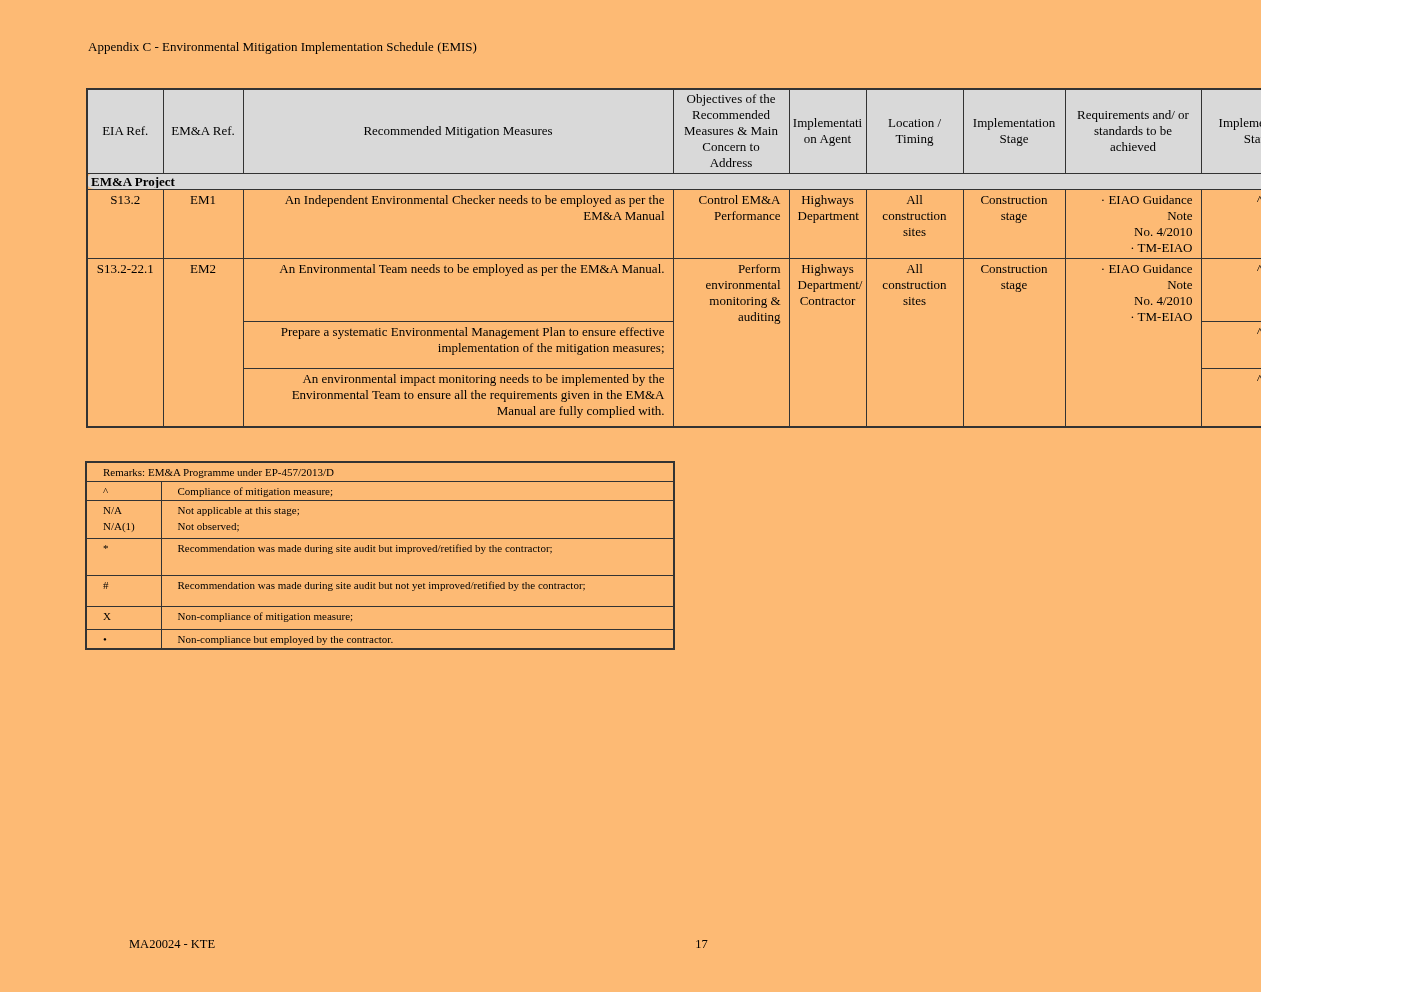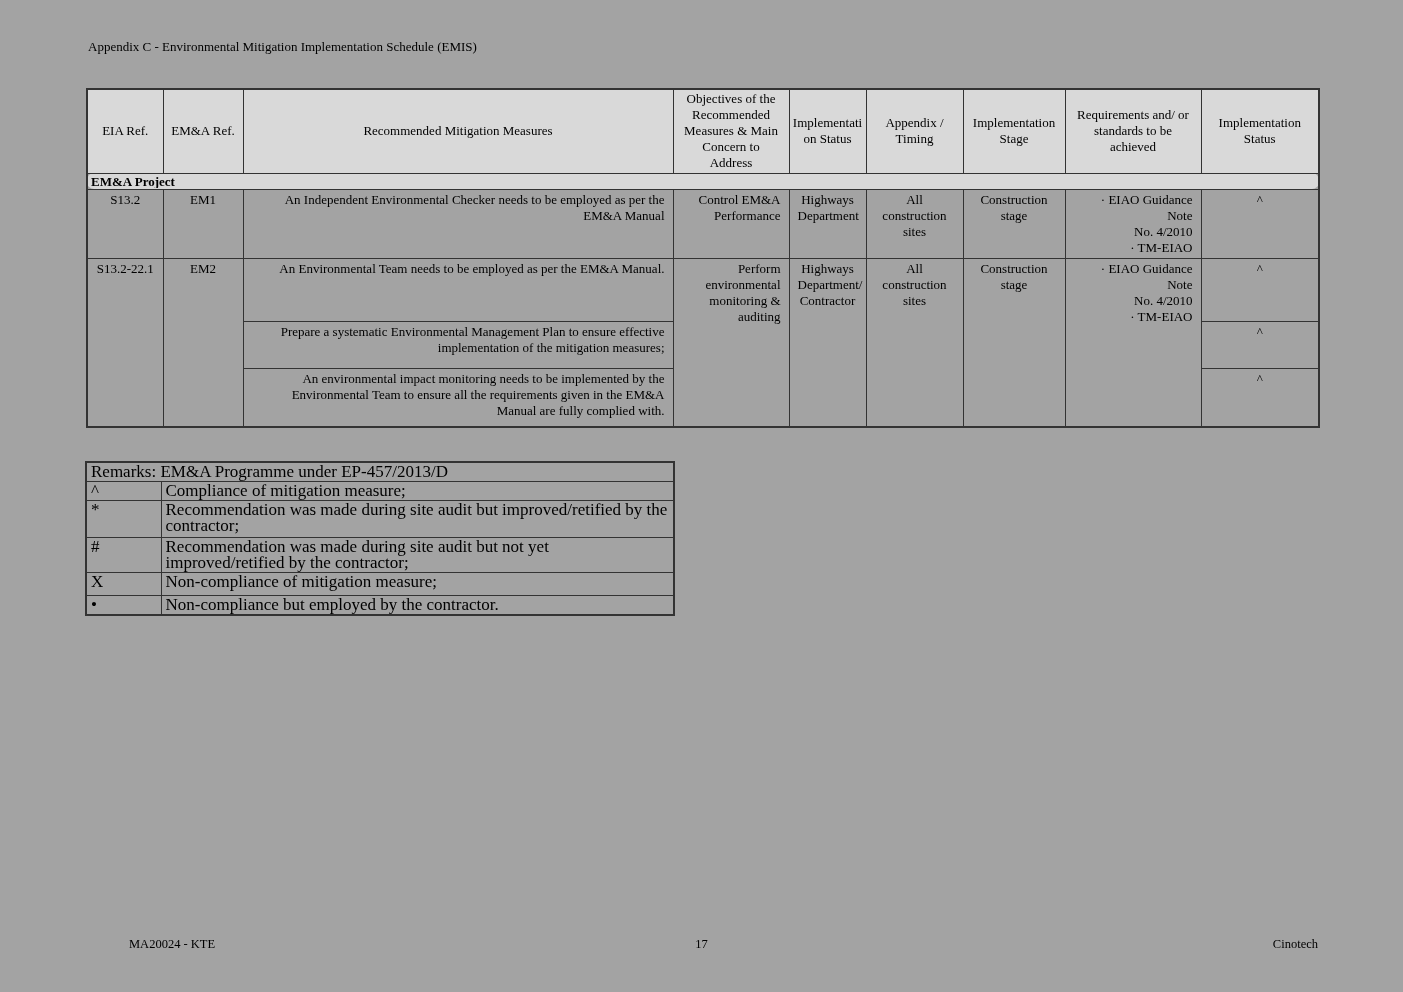--- a/index.html
+++ b/index.html
@@ -3,23 +3,23 @@
 <meta charset="utf-8">
 <style>
   * { margin: 0; padding: 0; box-sizing: border-box; }
   html, body { background: #ffffff; }
   body {
     font-family: "Liberation Serif", "DejaVu Serif", serif;
     color: #000000;
   }
   .page {
     position: relative;
-    width: 1403px;
+    width: 1261px;
     height: 992px;
-    background: #a3a3a3;
+    background: #fdba74;
     overflow: hidden;
   }
   .doc-title {
     position: absolute;
     left: 88px;
     top: 39px;
     font-size: 13px;
     line-height: 16px;
     white-space: nowrap;
   }
@@ -61,24 +61,24 @@
   .c { text-align: center; }
   .l { text-align: right; margin-left: 28px; }
   .remarks {
     left: 85px;
     top: 461px;
     width: 588px;
     border: 2px solid #333333;
   }
   .remarks td {
     border: 1px solid #333333;
-    font-size: 17px;
+    font-size: 11px;
     line-height: 16px;
     vertical-align: top;
-    padding: 1px 4px;
+    padding: 1px 16px;
     overflow: hidden;
   }
   .footer {
     position: absolute;
     left: 85px;
     top: 937px;
     width: 1233px;
     font-size: 12.5px;
     line-height: 15px;
   }
@@ -109,22 +109,22 @@
         <tr style="height:84px">
       <th class="pre">EIA Ref.</th>
       <th class="pre">EM&amp;A Ref.</th>
       <th class="pre">Recommended Mitigation Measures</th>
       <th class="pre">Objectives of the
 Recommended
 Measures &amp; Main
 Concern to
 Address</th>
       <th class="pre">Implementati
-on Status</th>
-      <th class="pre">Appendix /
+on Agent</th>
+      <th class="pre">Location /
 Timing</th>
       <th class="pre">Implementation
 Stage</th>
       <th class="pre">Requirements and/ or
 standards to be
 achieved</th>
       <th class="pre">Implementation
 Status</th>
     </tr>
     <tr class="band" style="height:16px">
@@ -184,20 +184,26 @@
         <col style="width:513px">
     </colgroup>
     <tbody>
         <tr style="height:17px">
       <td colspan="2">Remarks: EM&amp;A Programme under EP-457/2013/D</td>
     </tr>
     <tr style="height:19px">
       <td class="pre">^</td>
       <td class="pre">Compliance of mitigation measure;</td>
     </tr>
+    <tr style="height:38px">
+      <td class="pre">N/A
+N/A(1)</td>
+      <td class="pre">Not applicable at this stage;
+Not observed;</td>
+    </tr>
     <tr style="height:37px">
       <td class="pre">*</td>
       <td class="pre">Recommendation was made during site audit but improved/retified by the contractor;</td>
     </tr>
     <tr style="height:31px">
       <td class="pre">#</td>
       <td class="pre">Recommendation was made during site audit but not yet improved/retified by the contractor;</td>
     </tr>
     <tr style="height:23px">
       <td class="pre">X</td>

